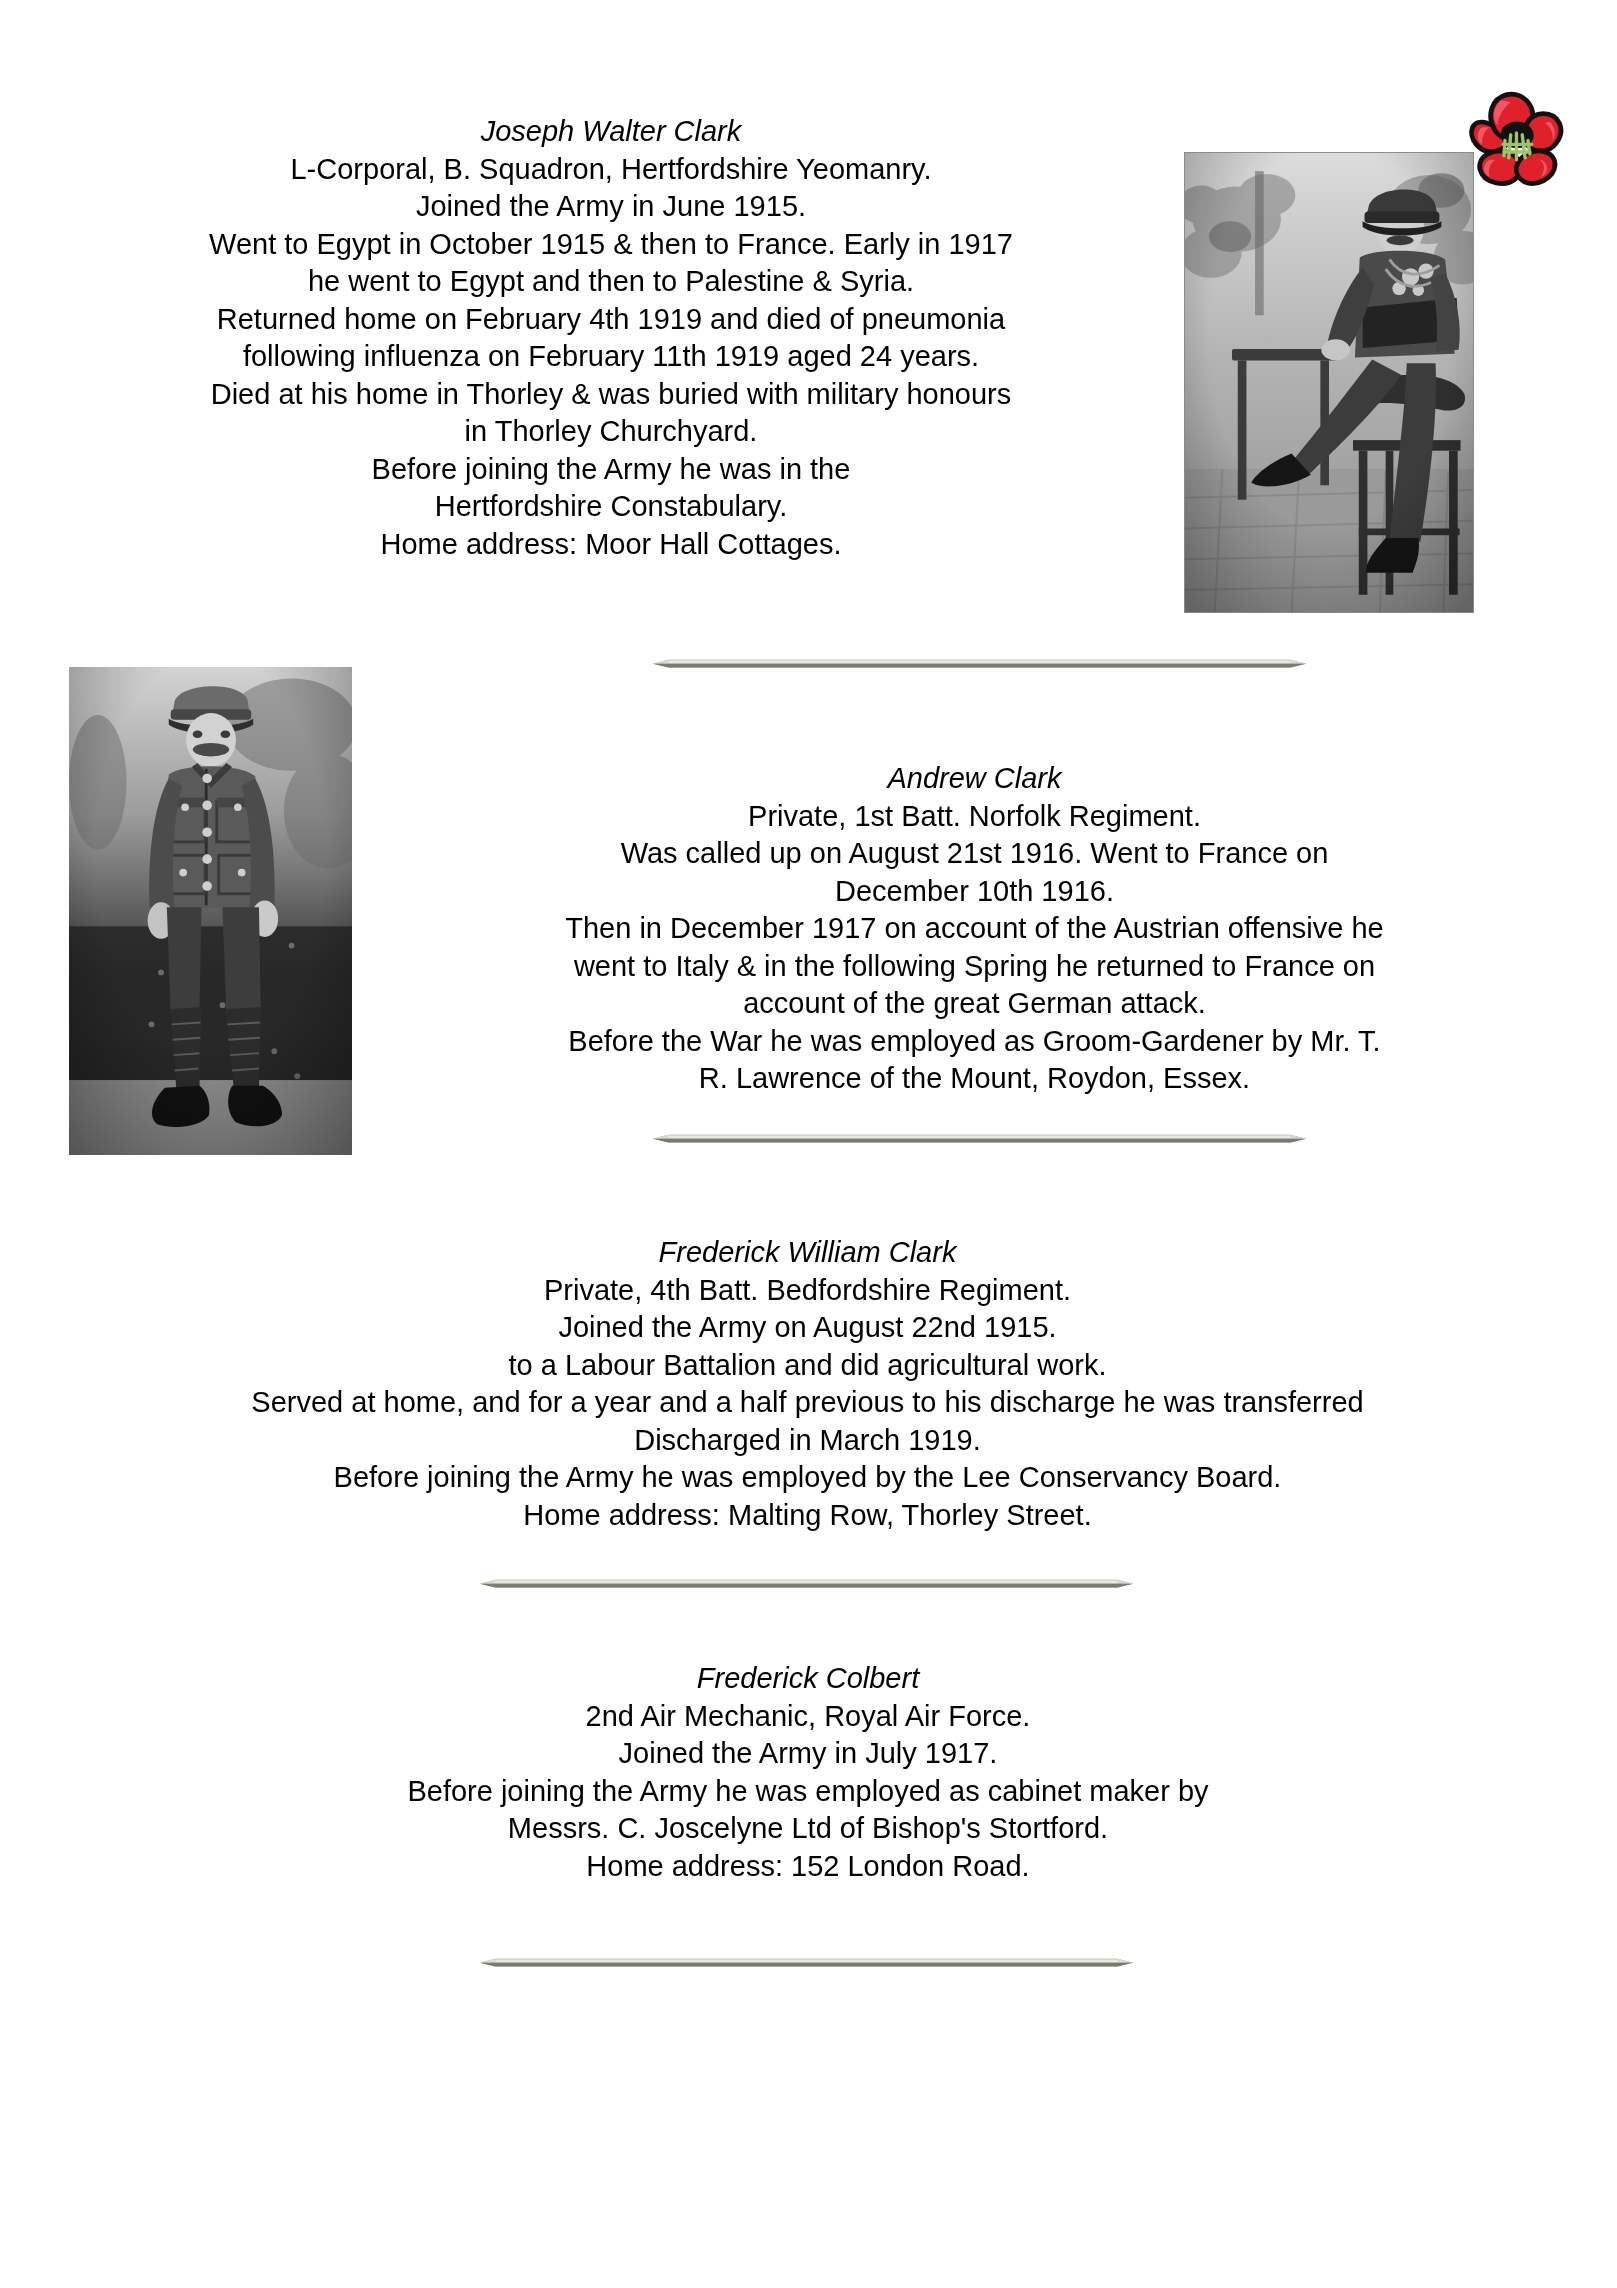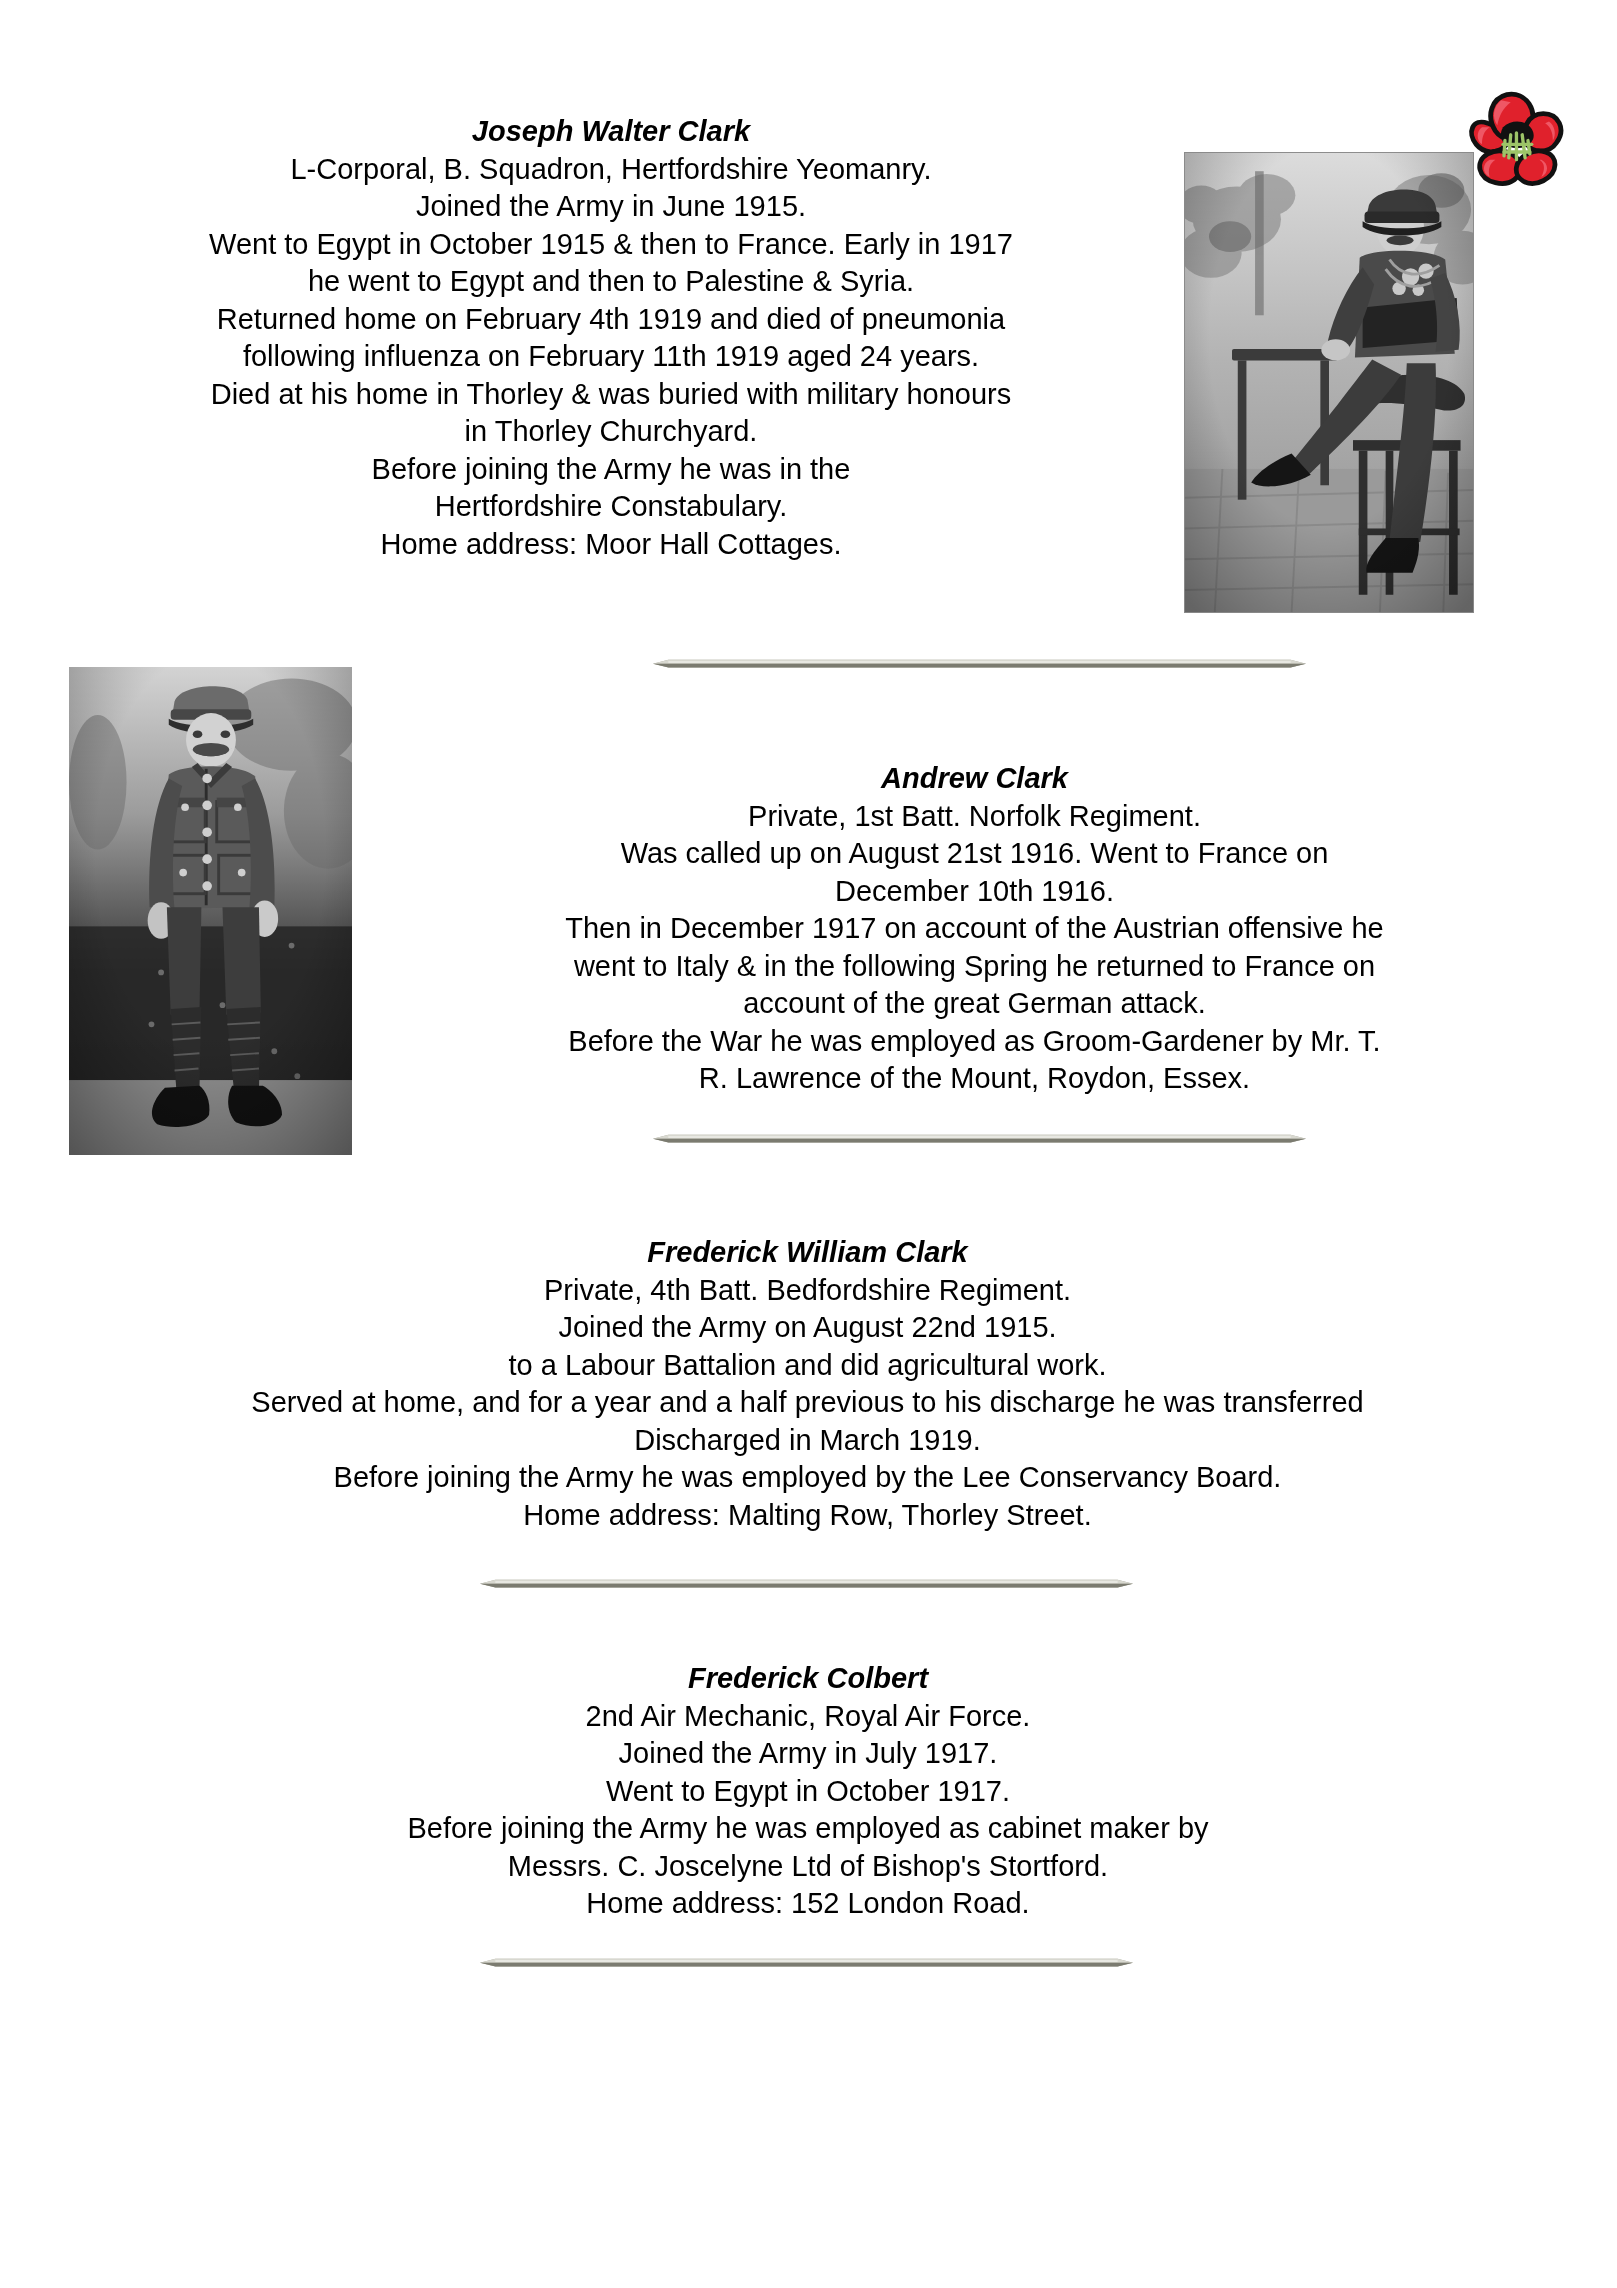--- a/index.html
+++ b/index.html
@@ -52,21 +52,21 @@
 
   
   .entry {
     position: absolute;
     text-align: center;
     line-height: 1.295;
     font-size: 29px;
     letter-spacing: 0px;
   }
   .entry .name {
-    font-weight: bold;
+    font-weight: normal;
     font-style: italic;
     font-size: 29px;
     display: block;
   }
   .entry .line { display: block; }
 
   #entry-joseph  { left: 50px;  top: 113px;  width: 1122px; }
   #entry-andrew  { left: 403px; top: 760px;  width: 1143px; }
   #entry-fwclark { left: 33px;  top: 1222px; width: 1549px; margin-top: 12px; }
   #entry-colbert { left: 169px; top: 1660px; width: 1278px; }
@@ -378,21 +378,20 @@
       <polygon points="16,3 664,3 680,7 0,7" fill="#d8d8d0"></polygon>
       <polygon points="0,7 680,7 664,11 16,11" fill="#7b7b70"></polygon>
       <polygon points="16,4.5 664,4.5 664,6 16,6" fill="#eeeee8"></polygon>
     </svg>
   </div>
 
   <div class="entry" id="entry-colbert">
     <span class="name">Frederick Colbert</span>
     <span class="line">2nd Air Mechanic, Royal Air Force.</span>
     <span class="line">Joined the Army in July 1917.</span>
-    <span class="line">Went to Egypt in October 1917.</span>
     <span class="line">Before joining the Army he was employed as cabinet maker by</span>
     <span class="line">Messrs. C. Joscelyne Ltd of Bishop's Stortford.</span>
     <span class="line">Home address: 152 London Road.</span>
   </div>
 
   <div class="divider" id="divider-4">
     <svg viewBox="0 0 680 14" preserveAspectRatio="none" xmlns="http://www.w3.org/2000/svg">
       <polygon points="0,7 16,3 664,3 680,7 664,11 16,11" fill="#a5a597"></polygon>
       <polygon points="16,3 664,3 680,7 0,7" fill="#d8d8d0"></polygon>
       <polygon points="0,7 680,7 664,11 16,11" fill="#7b7b70"></polygon>

